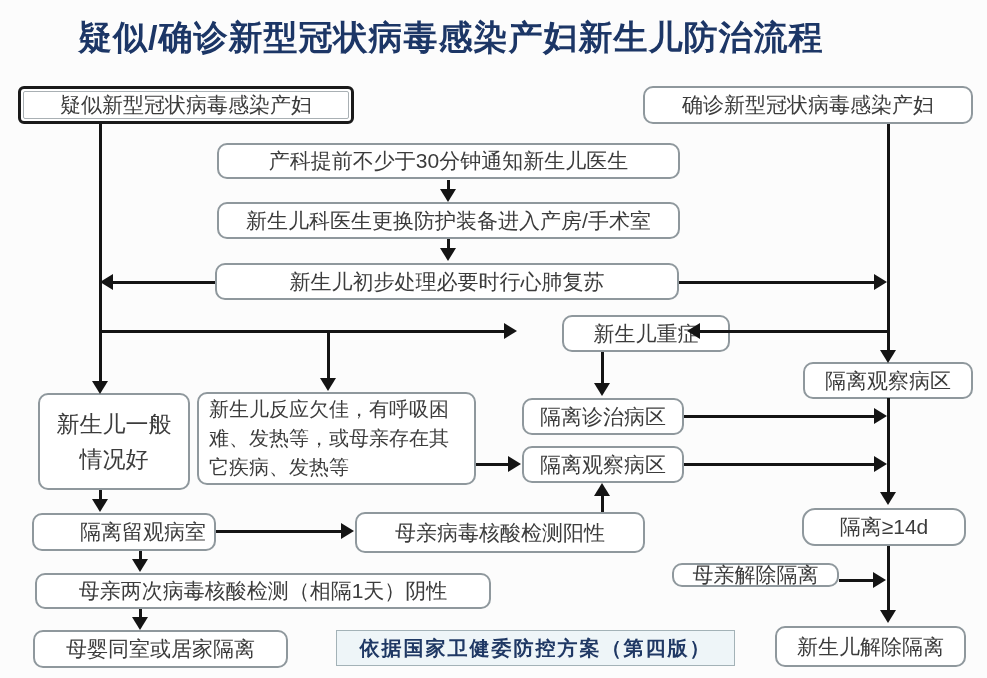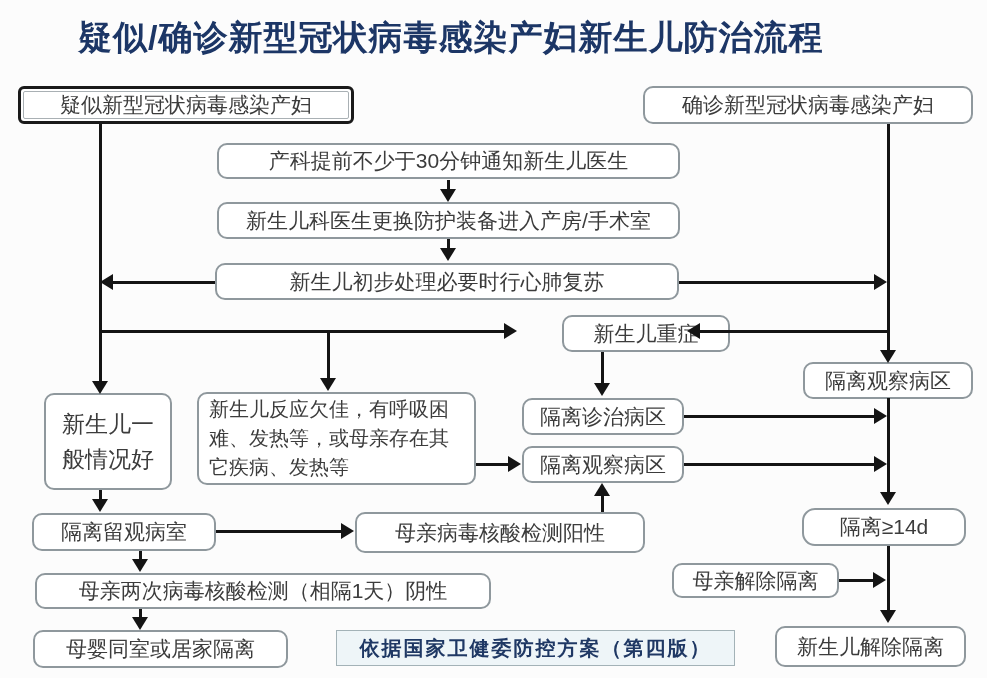--- a/index.html
+++ b/index.html
@@ -84,61 +84,61 @@
   </div>
 
   <div class="node" style="left:215px;top:263px;width:464px;height:37px;">
     <span class="lbl">新生儿初步处理必要时行心肺复苏</span>
   </div>
 
   <div class="node" style="left:518px;top:315px;width:168px;height:37px;margin-left:44px;">
     <span class="lbl">新生儿重症</span>
   </div>
 
-  <div class="node node-big" style="left:44px;top:393px;width:128px;height:97px;">
+  <div class="node node-big" style="left:38px;top:393px;width:152px;height:97px;">
     <span class="lbl">新生儿一般情况好</span>
   </div>
 
   <div class="node node-left" style="left:197px;top:392px;width:279px;height:93px;">
     <span class="lbl">新生儿反应欠佳，有呼吸困难、发热等，或母亲存在其它疾病、发热等</span>
   </div>
 
   <div class="node" style="left:522px;top:398px;width:162px;height:37px;">
     <span class="lbl">隔离诊治病区</span>
   </div>
 
   <div class="node" style="left:522px;top:446px;width:162px;height:37px;">
     <span class="lbl">隔离观察病区</span>
   </div>
 
   <div class="node" style="left:803px;top:362px;width:170px;height:37px;">
     <span class="lbl">隔离观察病区</span>
   </div>
 
-  <div class="node" style="left:32px;top:513px;width:184px;height:38px;">
+  <div class="node" style="left:32px;top:513px;width:184px;height:38px;text-align:right;">
     <span class="lbl">隔离留观病室</span>
   </div>
 
   <div class="node" style="left:355px;top:512px;width:290px;height:41px;">
     <span class="lbl">母亲病毒核酸检测阳性</span>
   </div>
 
   <div class="node" style="left:35px;top:573px;width:456px;height:36px;">
     <span class="lbl">母亲两次病毒核酸检测（相隔1天）阴性</span>
   </div>
 
   <div class="node" style="left:33px;top:630px;width:255px;height:38px;">
     <span class="lbl">母婴同室或居家隔离</span>
   </div>
 
   <div class="node" style="left:802px;top:508px;width:164px;height:38px;border-radius:13px;">
     <span class="lbl">隔离≥14d</span>
   </div>
 
-  <div class="node" style="left:672px;top:563px;width:167px;height:35px;align-items:center;">
+  <div class="node" style="left:672px;top:563px;width:167px;height:24px;align-items:center;">
     <span class="lbl">母亲解除隔离</span>
   </div>
 
   <div class="node" style="left:775px;top:626px;width:191px;height:41px;">
     <span class="lbl">新生儿解除隔离</span>
   </div>
 
   <div class="note" style="left:336px;top:630px;width:399px;height:36px;">
     <span>依据国家卫健委防控方案（第四版）</span>
   </div>

